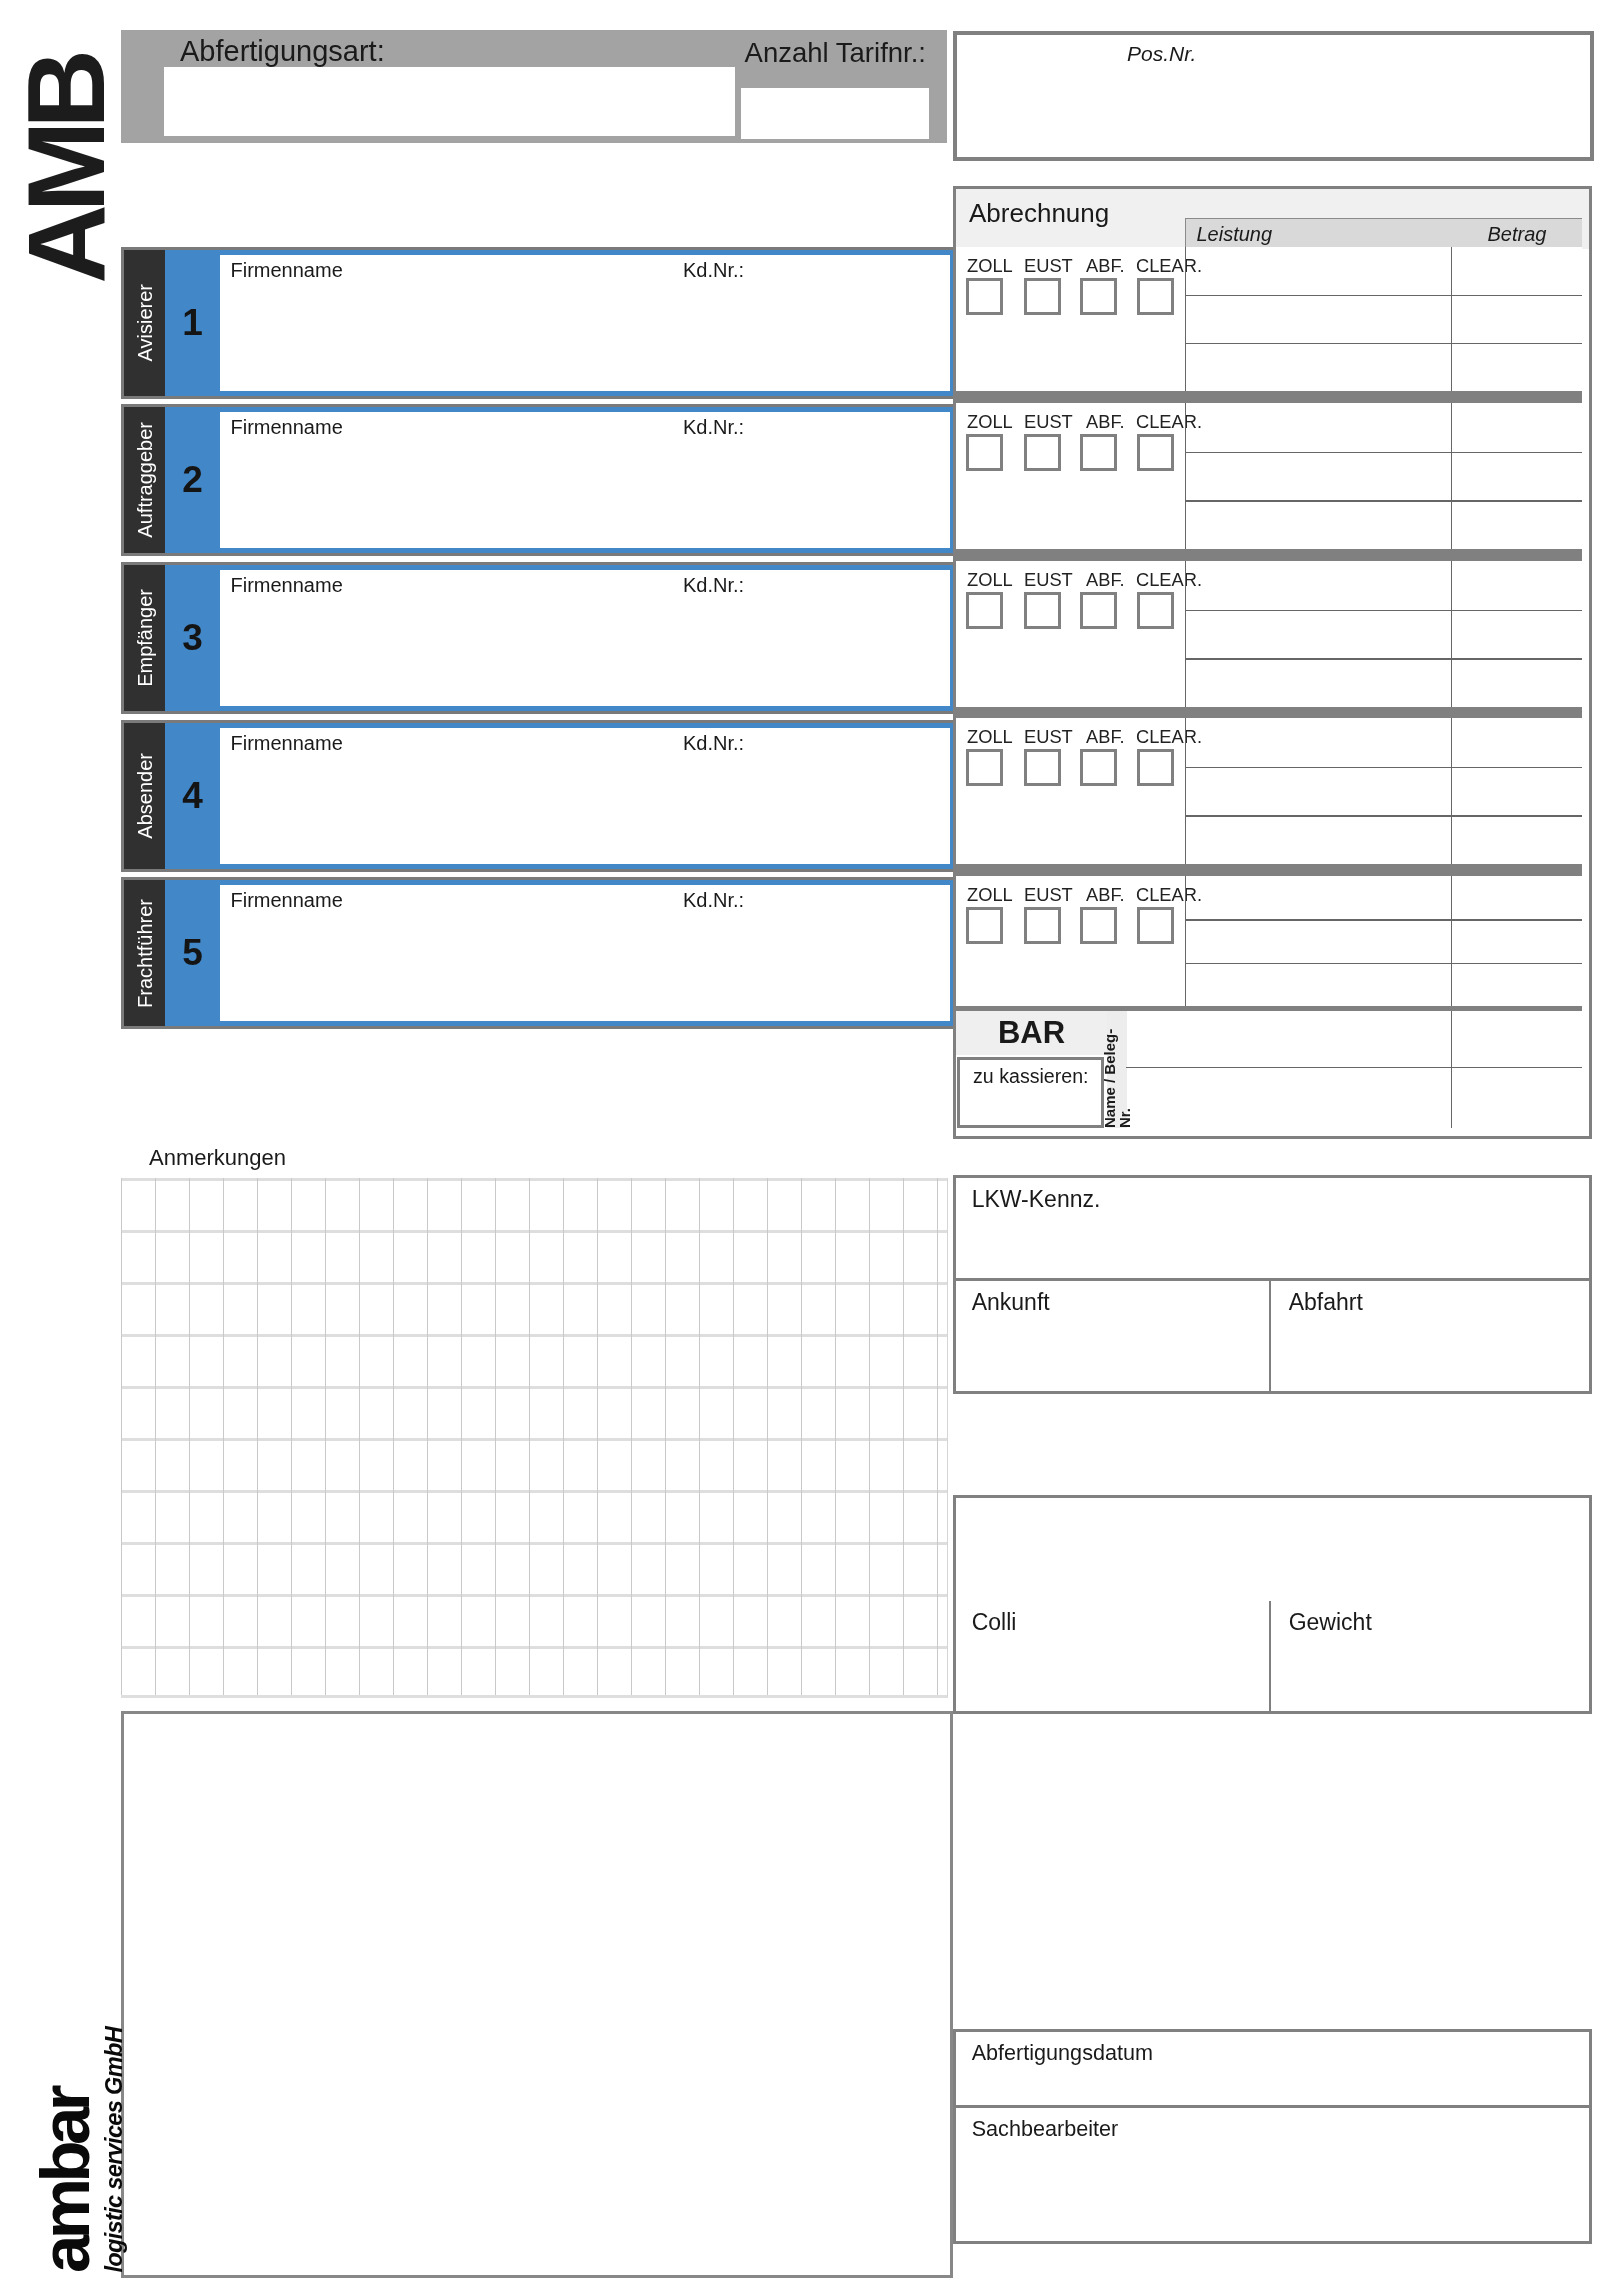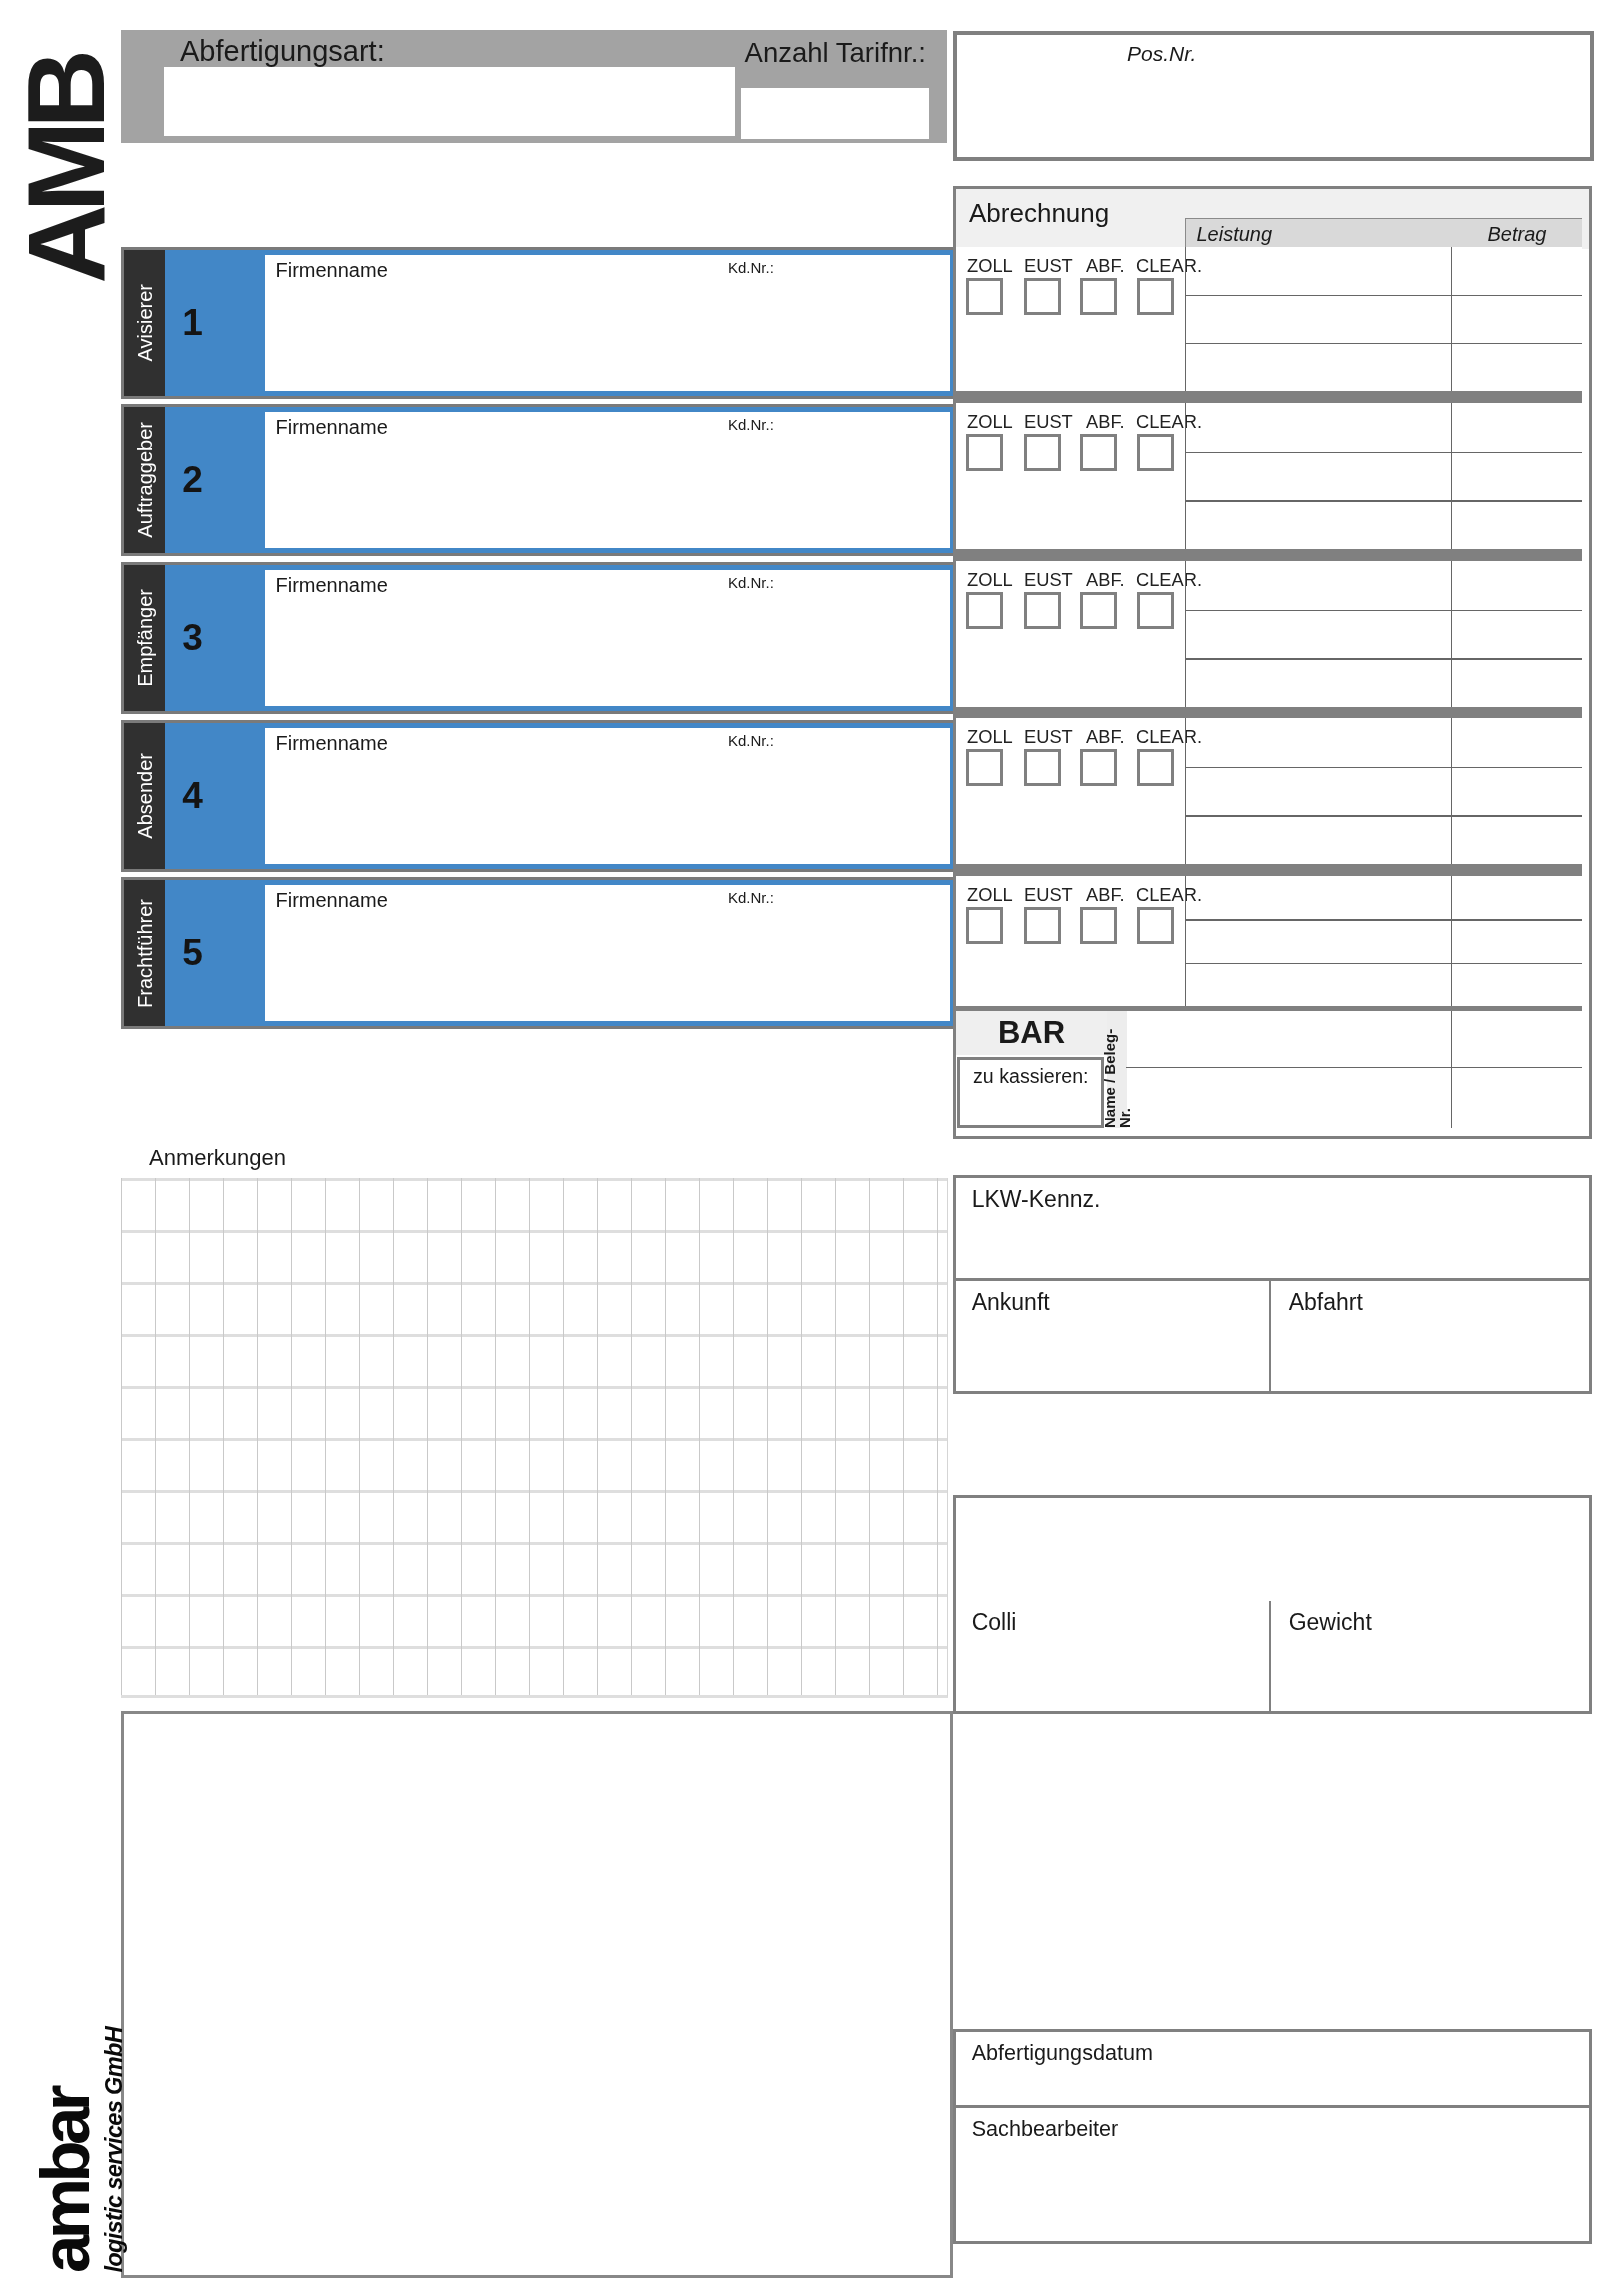--- a/index.html
+++ b/index.html
@@ -28,23 +28,23 @@
   .filiale-box{left:953px;top:31px;width:633px;height:122px;border:4.6px solid #808080;background:#fff;}
   .filiale-cell{position:absolute;left:0;top:0;width:154px;height:100%;border-right:2px solid #808080;}
   .cell-label{position:absolute;left:13px;top:6.5px;font-size:21px;}
 
   
   .party{left:121px;width:832px;height:146px;border:3.9px solid #7a7a7a;background:#4287c7;}
   .party .strip{position:absolute;left:0;top:0;width:41px;height:100%;background:#303030;}
   .party .strip .vtext{color:#fff;font-size:20px;letter-spacing:0px;}
   .party .num{position:absolute;left:41px;top:0;width:55px;height:100%;display:flex;align-items:center;
               justify-content:center;font-size:37px;font-weight:700;color:#141414;}
-  .party .white{position:absolute;left:96px;top:5.2px;right:6.5px;bottom:5.2px;background:#fff;margin-left:45px;}
+  .party .white{position:absolute;left:96px;top:5.2px;right:6.5px;bottom:5.2px;background:#fff;}
   .flabel{position:absolute;left:10.5px;top:3.9px;font-size:20px;}
-  .kdlabel{position:absolute;left:463px;top:3.9px;font-size:15px;}
+  .kdlabel{position:absolute;left:463px;top:3.9px;font-size:20px;}
 
   
   .abox{left:953px;top:186px;width:633px;height:947px;border:3.9px solid #808080;background:#fff;}
   .ab-head{position:absolute;left:0;top:0;width:100%;height:60px;background:#f0f0f0;}
   .ab-title{position:absolute;left:13px;top:9.2px;font-size:26px;}
   .lb-head{position:absolute;left:229px;top:29.4px;width:397px;height:31px;background:#d9d9d9;
            border-top:1.3px solid #8a8a8a;border-left:1.3px solid #8a8a8a;box-sizing:border-box;font-style:italic;}
   .lb-head .l{position:absolute;left:10.5px;top:3.9px;font-size:20px;}
   .lb-head .b{position:absolute;left:266px;top:3.9px;width:130px;text-align:center;font-size:20px;}
 

